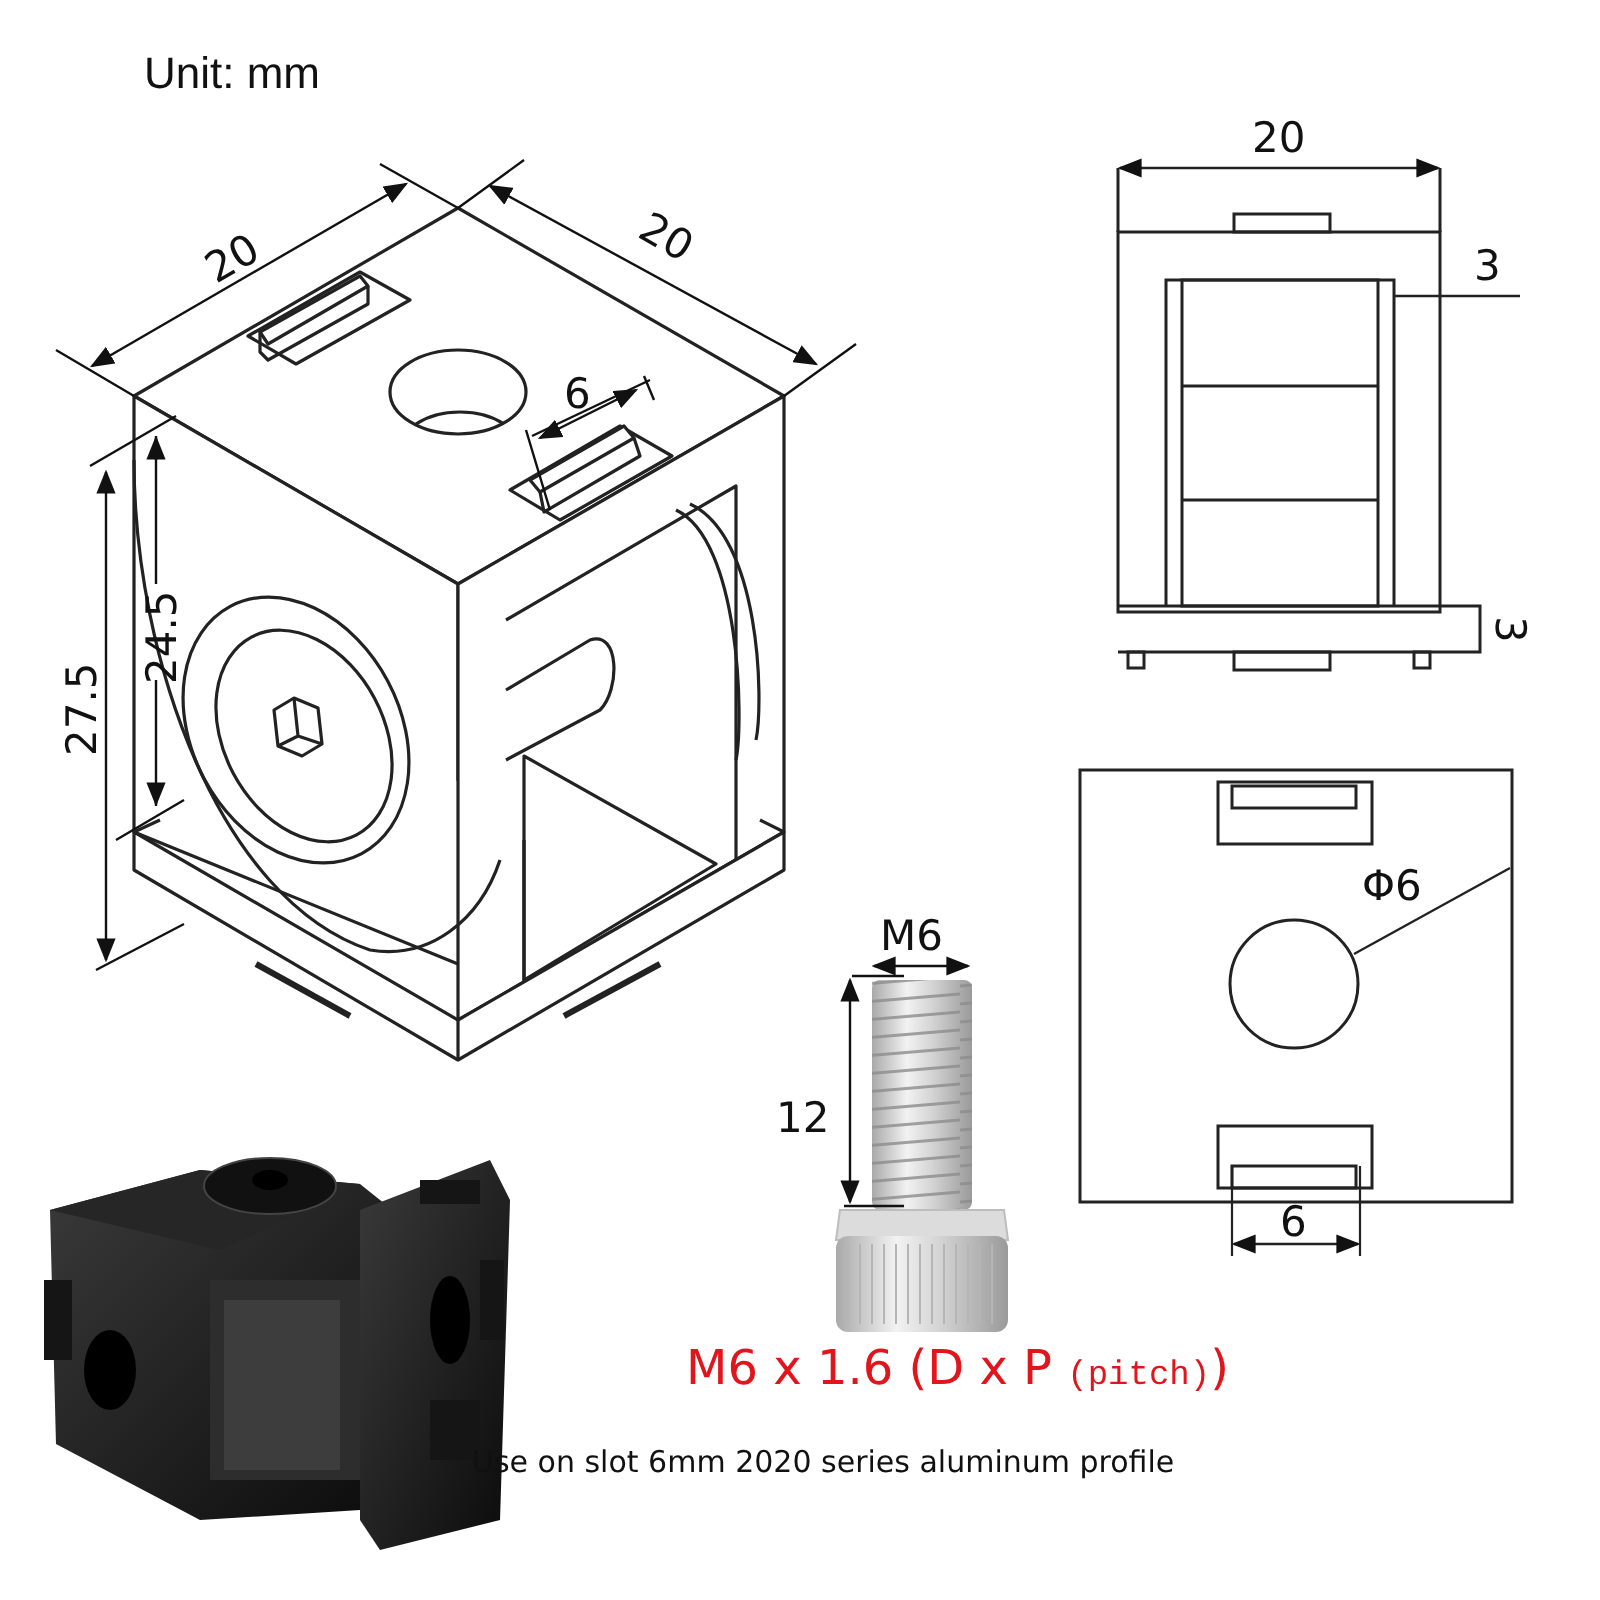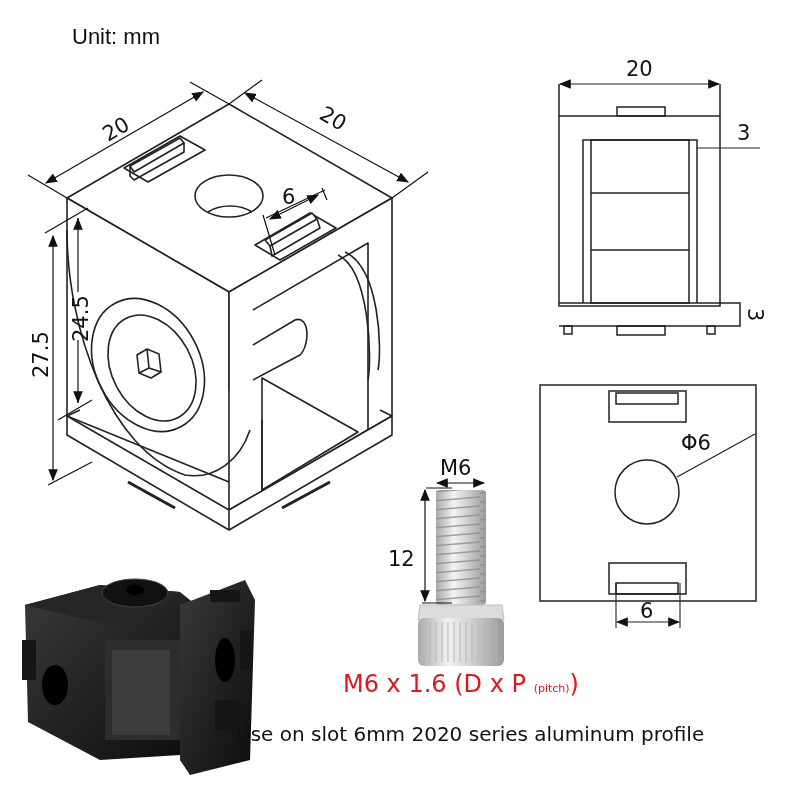--- a/index.html
+++ b/index.html
@@ -2,22 +2,22 @@
 <html><head>
 <meta charset="utf-8">
 <style>
   html, body { margin: 0; padding: 0; background: #ffffff; }
   body { width: 800px; height: 800px; position: relative; overflow: hidden; font-family: "Liberation Sans", "DejaVu Sans", sans-serif; color: #111; }
   .abs { position: absolute; }
   .unit-label { left: 28px; top: 24px; font-size: 22px; color: #111; margin-left: 44px; }
   svg.drawing { position: absolute; left: 0; top: 0; }
   .dim-text { font-family: "DejaVu Sans", sans-serif; fill: #111; }
   .spec-red { left: 343px; top: 670px; font-size: 24px; color: #e0161c; font-family: "DejaVu Sans", sans-serif; white-space: nowrap; }
-  .spec-red .small { font-size: 11px; }
-  .usage { left: 236px; top: 722px; font-size: 20px; color: #111; font-family: "DejaVu Sans", sans-serif; white-space: nowrap; }
+  .spec-red .small { font-size: 17px; font-family: Liberation Mono, monospace; }
+  .usage { left: 236px; top: 722px; font-size: 15px; color: #111; font-family: "DejaVu Sans", sans-serif; white-space: nowrap; }
 </style>
 </head>
 <body>
 
 <div class="abs unit-label">Unit: mm</div>
 
 <svg class="drawing" width="800" height="800" viewBox="0 0 800 800">
   <defs>
     <marker id="arr" markerWidth="10" markerHeight="8" refX="9" refY="4" orient="auto-start-reverse">
       <path d="M0,0 L10,4 L0,8 Z" fill="#111"></path>

